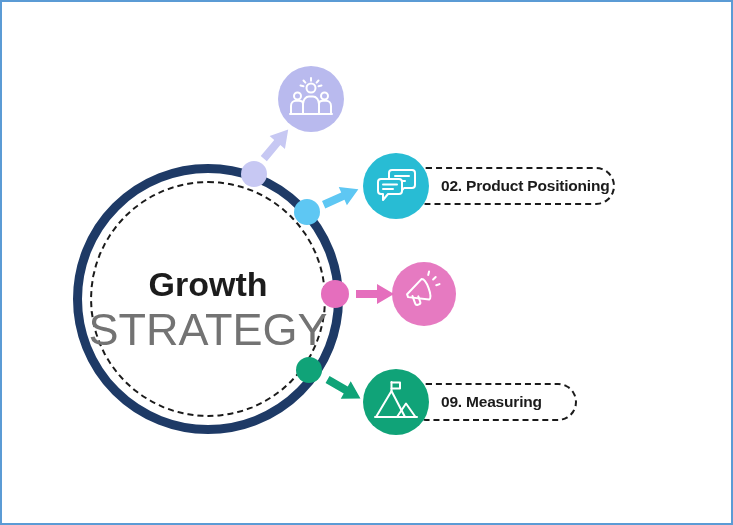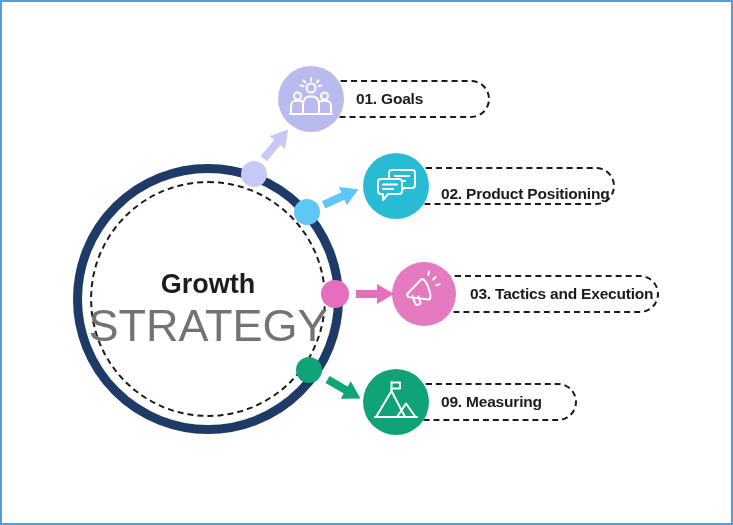--- a/index.html
+++ b/index.html
@@ -15,33 +15,33 @@
     background:#fff;z-index:1;
   }
   .dashed-ring{
     position:absolute;left:8px;top:8px;right:8px;bottom:8px;
     border:2px dashed #1a1a1a;border-radius:50%;
   }
   .circle-text{
     position:absolute;inset:0;display:flex;flex-direction:column;
     align-items:center;justify-content:center;transform:translateY(-4px);
   }
-  .growth-label{font-size:27px;font-weight:700;color:#1c1c1c;line-height:1.1;margin-top:32px;}
+  .growth-label{font-size:34px;font-weight:700;color:#1c1c1c;line-height:1.1;margin-top:32px;}
   .strategy-label{font-size:45px;font-weight:400;color:#737373;line-height:1.15;
     letter-spacing:0px;white-space:nowrap;}
   
   .pill{
     position:absolute;height:38px;box-sizing:border-box;
     border:2px dashed #1a1a1a;border-radius:19px;background:#fff;
     display:flex;align-items:center;z-index:2;
   }
   .pill-label{font-size:15.5px;font-weight:700;color:#1b1b1b;
     letter-spacing:-0.2px;white-space:nowrap;padding-left:32px;}
   .pill1{left:320px;top:78px;width:168px;}
-  .pill2{left:405px;top:165px;width:208px;align-items:flex-end;}
+  .pill2{left:405px;top:165px;width:208px;}
   .pill3{left:434px;top:273px;width:223px;}
   .pill4{left:405px;top:381px;width:170px;}
   
   .icon-circle{position:absolute;border-radius:50%;z-index:3;
     display:flex;align-items:center;justify-content:center;}
   .ic1{left:276px;top:64px;width:66px;height:66px;background:#b9baee;}
   .ic2{left:361px;top:151px;width:66px;height:66px;background:#28bcd4;}
   .ic3{left:390px;top:260px;width:64px;height:64px;background:#e67ac1;}
   .ic4{left:361px;top:367px;width:66px;height:66px;background:#10a378;}
   .icon-circle svg{display:block;}
@@ -70,28 +70,22 @@
 <div class="canvas">
 
   <div class="main-circle">
     <div class="dashed-ring"></div>
     <div class="circle-text">
       <div class="growth-label">Growth</div>
       <div class="strategy-label">STRATEGY</div>
     </div>
   </div>
 
-  <div class="pill pill1">
-    <span class="pill-label">01. Goals</span>
-  </div>
   <div class="pill pill2">
     <span class="pill-label">02. Product Positioning</span>
-  </div>
-  <div class="pill pill3">
-    <span class="pill-label">03. Tactics and Execution</span>
   </div>
   <div class="pill pill4">
     <span class="pill-label">09. Measuring</span>
   </div>
 
   <div class="dot dot1"></div>
   <div class="dot dot2"></div>
   <div class="dot dot3"></div>
   <div class="dot dot4"></div>
 

